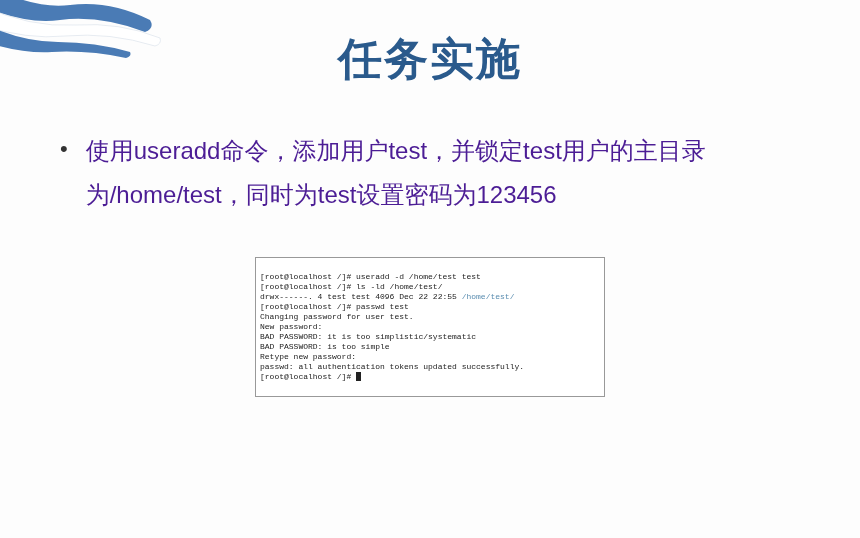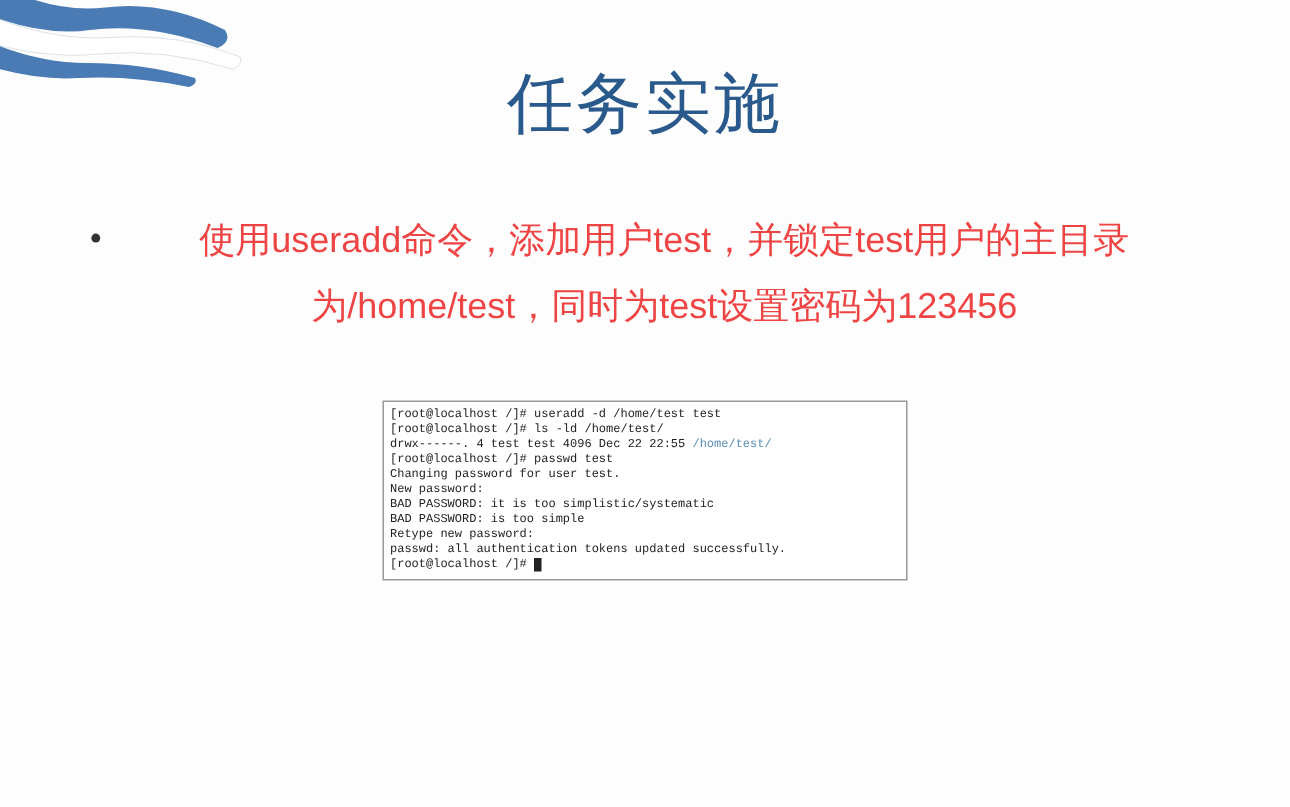--- a/index.html
+++ b/index.html
@@ -13,45 +13,44 @@
     }
     .decoration {
       position: absolute;
       top: 0;
       left: 0;
       width: 200px;
       height: 70px;
     }
     .title {
       text-align: center;
-      padding-top: 40px;
+      padding-top: 30px;
       font-size: 44px;
       color: #2a5a8c;
-      font-weight: 400;
+      font-weight: 700;
       letter-spacing: 2px;
     }
     .content {
       margin: 40px 60px 0 60px;
     }
     .bullet-item {
       display: flex;
       align-items: flex-start;
       gap: 18px;
     }
     .bullet-dot {
       color: #333;
       font-size: 22px;
       line-height: 40px;
     }
     .bullet-text {
       font-size: 24px;
-      color: #ef4444;
+      color: #4c1d95;
       line-height: 44px;
       flex: 1;
-      text-align: center;
     }
     .terminal-container {
       margin: 40px auto 0;
       width: 350px;
       border: 1px solid #999;
       background: #fff;
     }
     .terminal-titlebar {
       background: #2c2c2c;
       color: #e8e8e8;
@@ -91,21 +90,21 @@
       color: #2a2a2a;
       font-family: sans-serif;
       border-bottom: 1px solid #bbb;
     }
     .terminal-body {
       background: #ffffff;
       color: #222;
       font-family: "Courier New", monospace;
       font-size: 8px;
       line-height: 10px;
-      padding: 4px 4px;
+      padding: 14px 4px;
       white-space: pre;
     }
     .term-path { color: #5a8db0; }
     .cursor {
       display: inline-block;
       width: 5px;
       height: 9px;
       background: #222;
       vertical-align: text-bottom;
     }

